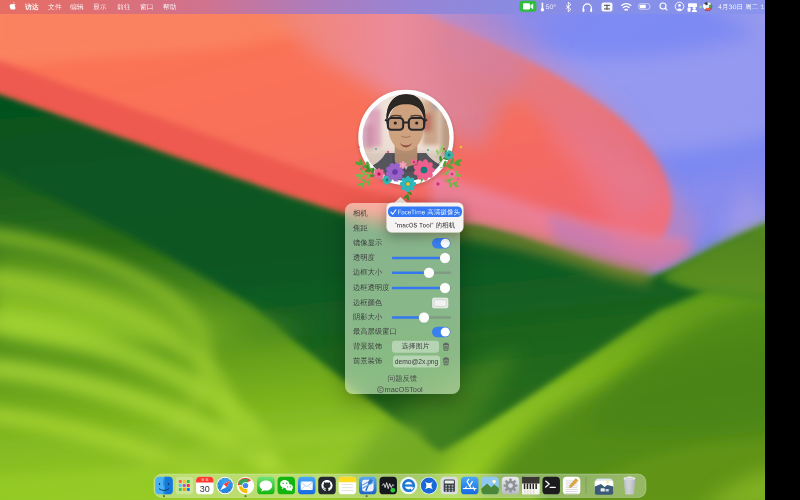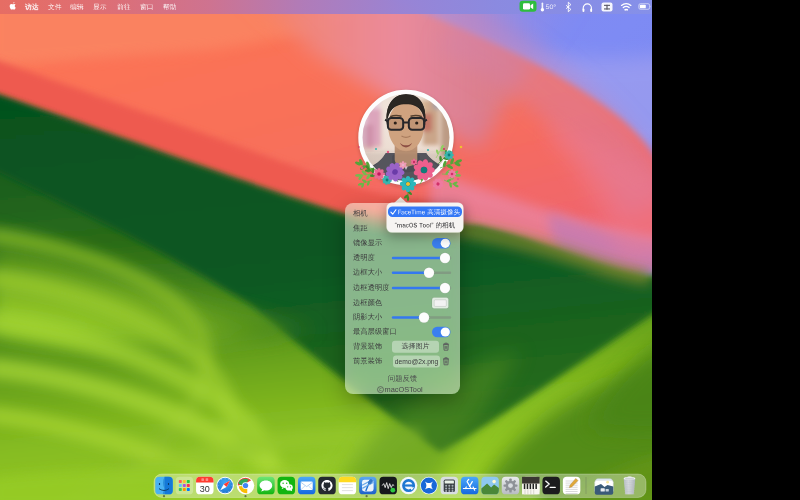--- a/index.html
+++ b/index.html
@@ -1,15 +1,15 @@
 <!DOCTYPE html>
 <html><head><meta charset="utf-8">
 <style>
 html,body{margin:0;padding:0;background:#000;}
-#screen{position:relative;width:652px;height:500px;overflow:hidden;font-family:"Liberation Sans",sans-serif;}
+#screen{position:relative;width:765px;height:500px;overflow:hidden;font-family:"Liberation Sans",sans-serif;}
 #menubar{position:absolute;left:0;top:0;width:800px;height:14px;
  background:linear-gradient(90deg,#e56c64 0%,#dd6d74 12%,#cc7292 26%,#ad7bbc 38%,#9683d6 50%,#8a8ae0 62%,#8690e8 80%,#8a94ec 100%);
  opacity:0.95;}
 #panel{position:absolute;left:345px;top:203px;width:115px;height:191px;border-radius:8px;
  background:rgba(243,246,235,0.56);backdrop-filter:blur(9px) saturate(1.5);box-shadow:0 8px 22px rgba(0,0,0,0.28);}
 #dropdown{position:absolute;left:386px;top:202px;width:78px;height:31px;border-radius:6px;
  box-shadow:0 4px 12px rgba(0,0,0,0.3);}
 </style></head>
 <body>
 <div id="screen">

